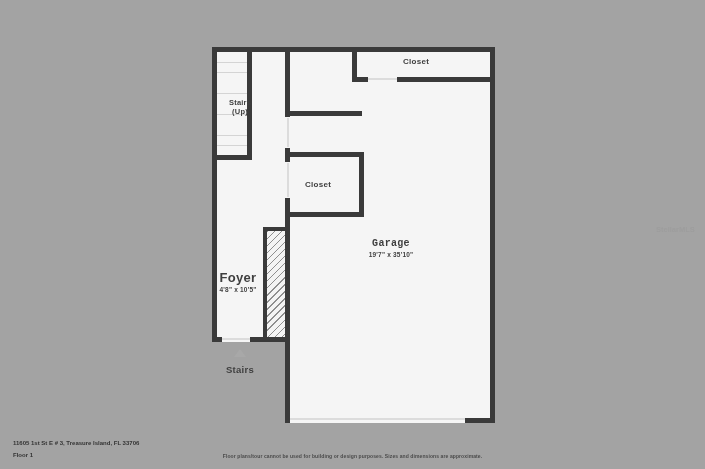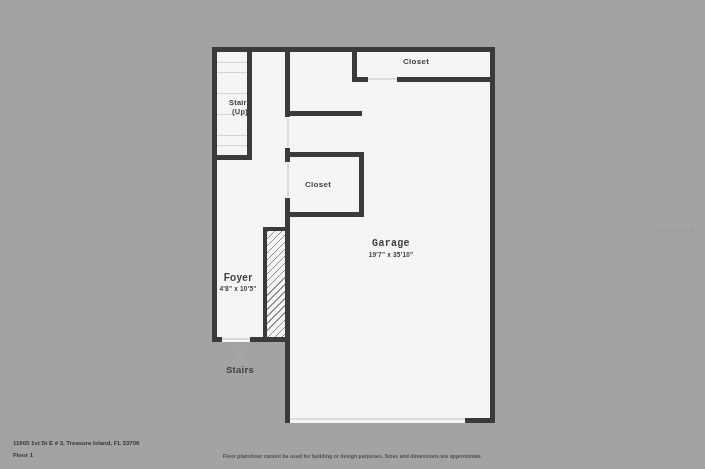--- a/index.html
+++ b/index.html
@@ -18,21 +18,21 @@
     position:absolute;left:267px;top:231px;width:18px;height:106px;background-color:#f4f4f4;
     background-image:repeating-linear-gradient(135deg,#8f8f8f 0 1px,transparent 1px 5px);
   }
   .room-label{
     position:absolute;transform:translate(-50%,-50%);
     color:#3f3f3f;font-weight:700;text-align:center;white-space:nowrap;line-height:1.25;
   }
   .lbl-closet{font-size:8px;letter-spacing:.3px;}
   .lbl-stairs{font-size:7.5px;letter-spacing:.2px;}
   .lbl-garage-name{font-size:10px;letter-spacing:.3px;font-family:Liberation Mono, monospace;}
-  .lbl-foyer-name{font-size:10px;letter-spacing:.3px;}
+  .lbl-foyer-name{font-size:13px;letter-spacing:.3px;}
   .lbl-dims{font-size:6.5px;letter-spacing:.2px;}
   .lbl-entry{font-size:9.5px;letter-spacing:.3px;}
   .entry-arrow{
     position:absolute;left:240px;top:349px;transform:translateX(-50%);
     width:0;height:0;border-left:6.5px solid transparent;border-right:6.5px solid transparent;
     border-bottom:8px solid #a8a8a8;
   }
   .footer-address{
     position:absolute;left:13px;top:440px;font-size:6px;font-weight:700;color:#333333;white-space:nowrap;
   }

